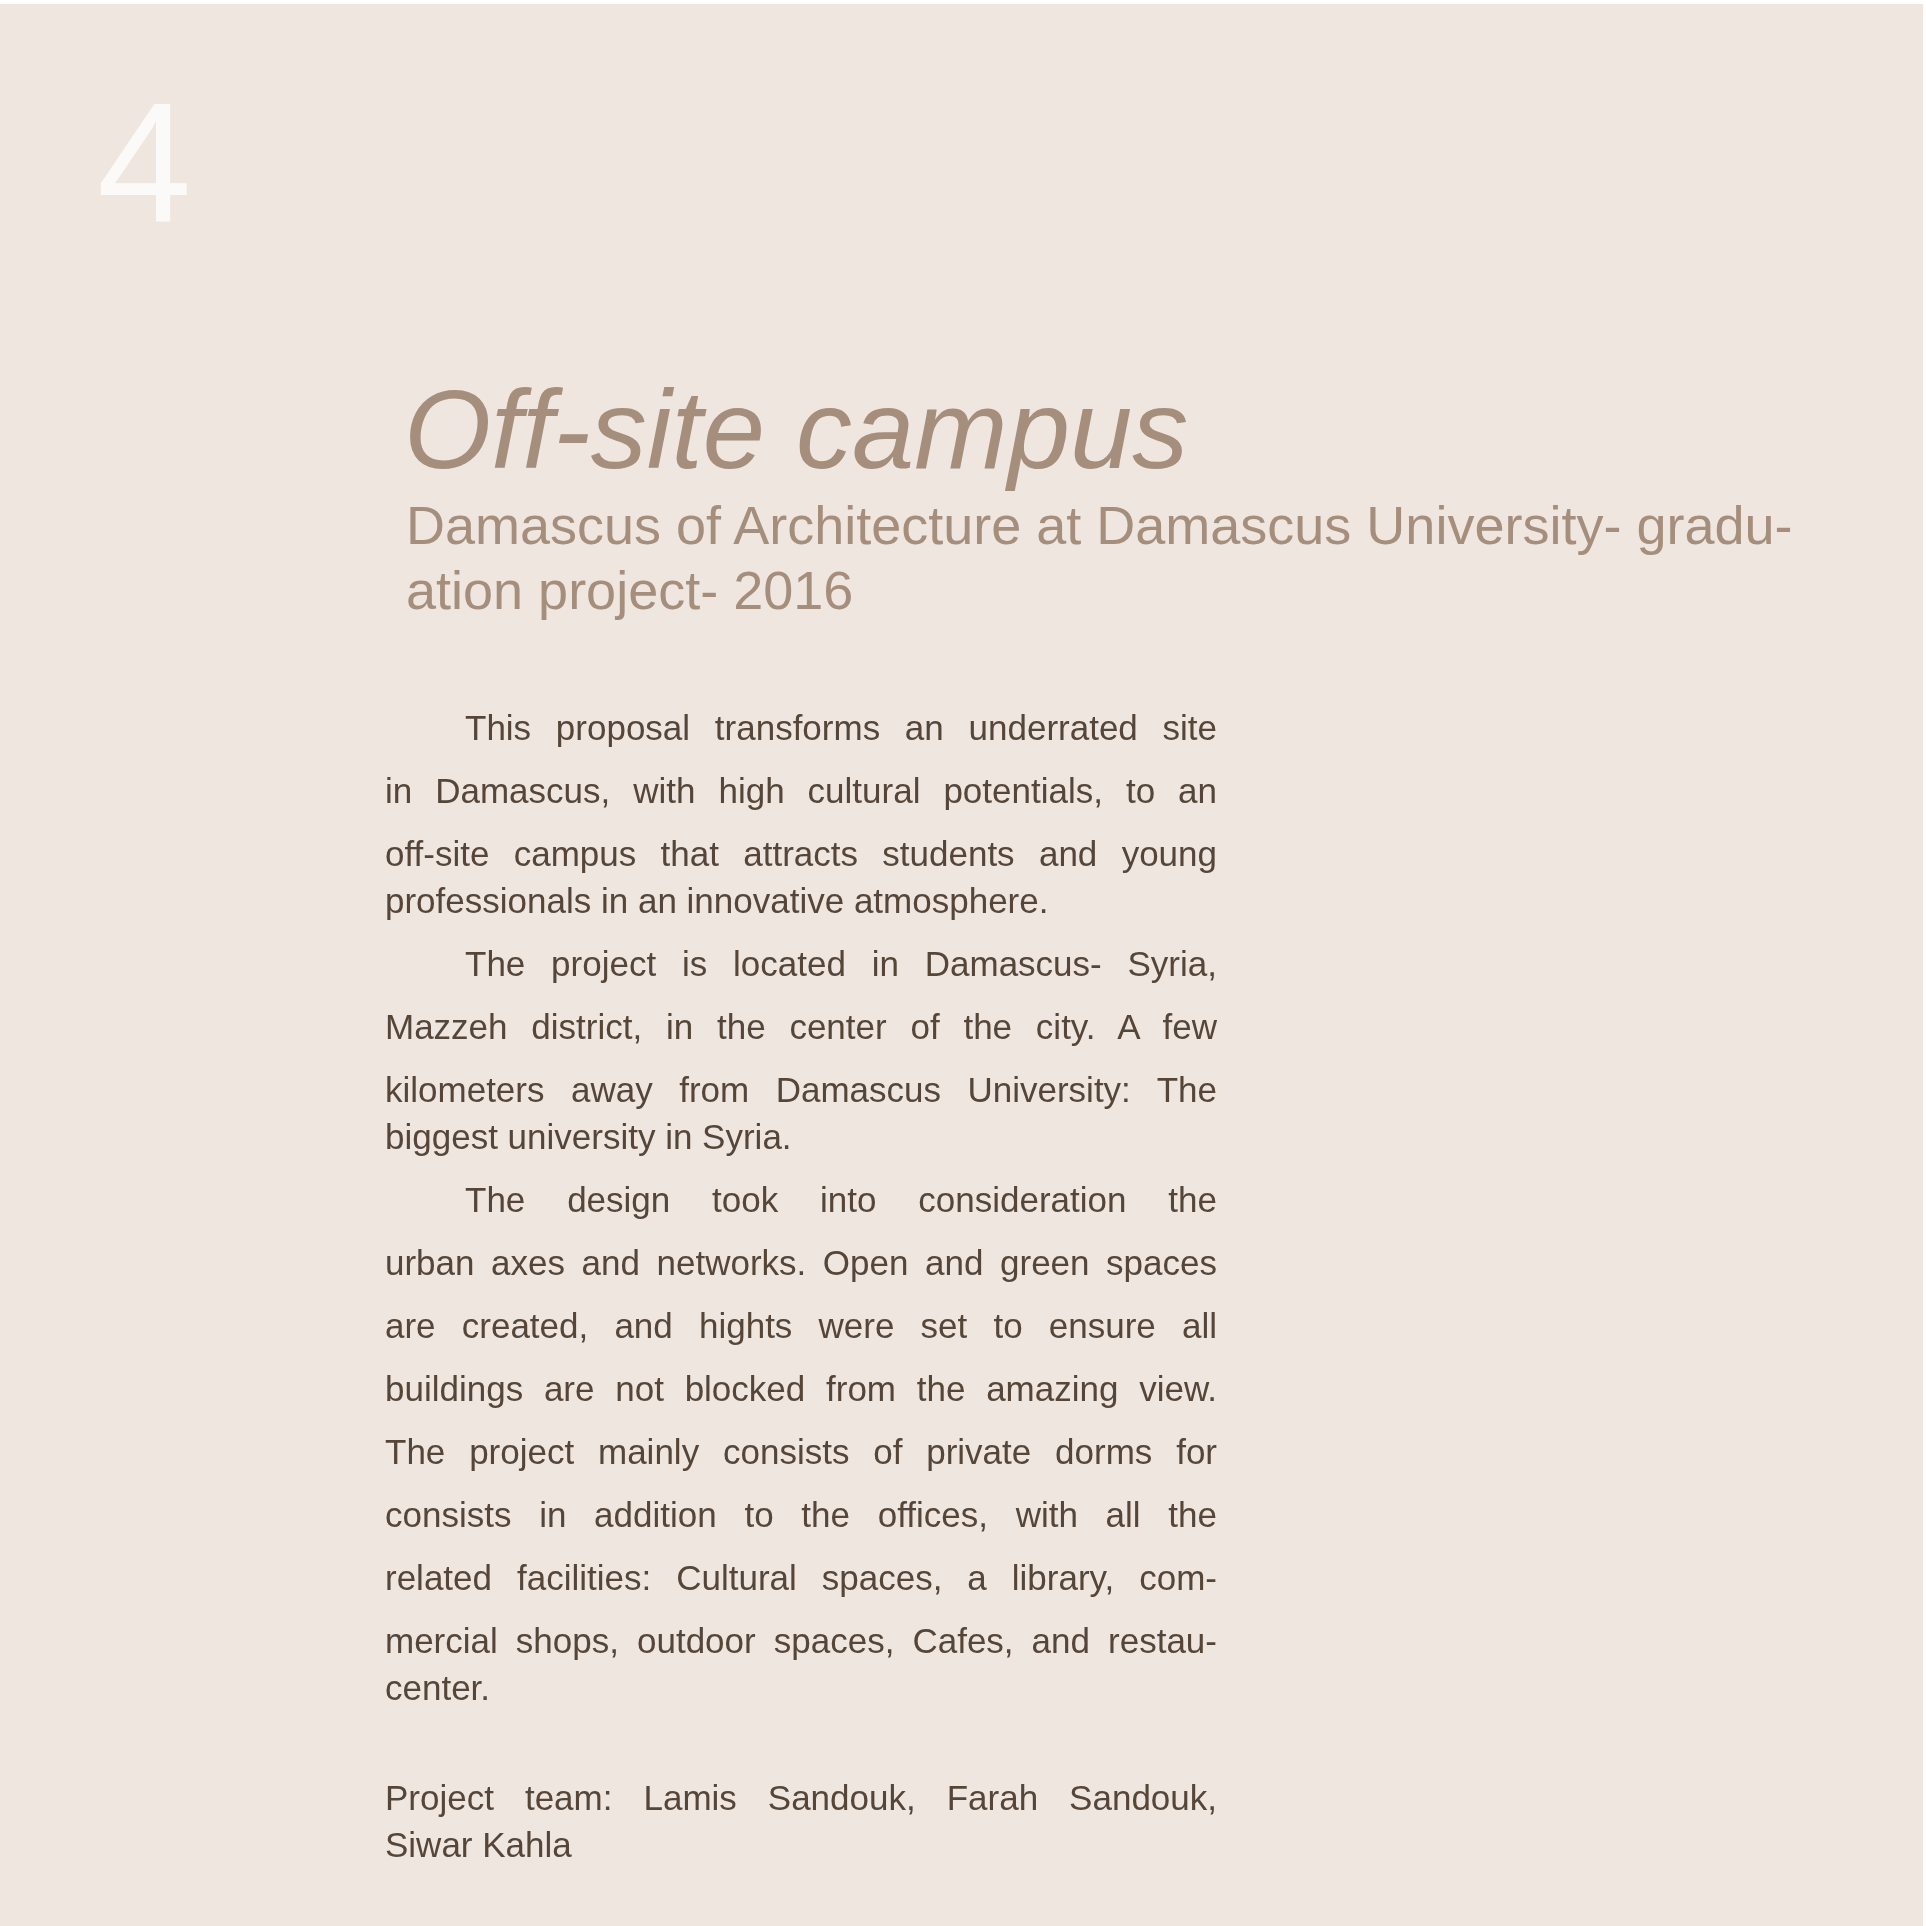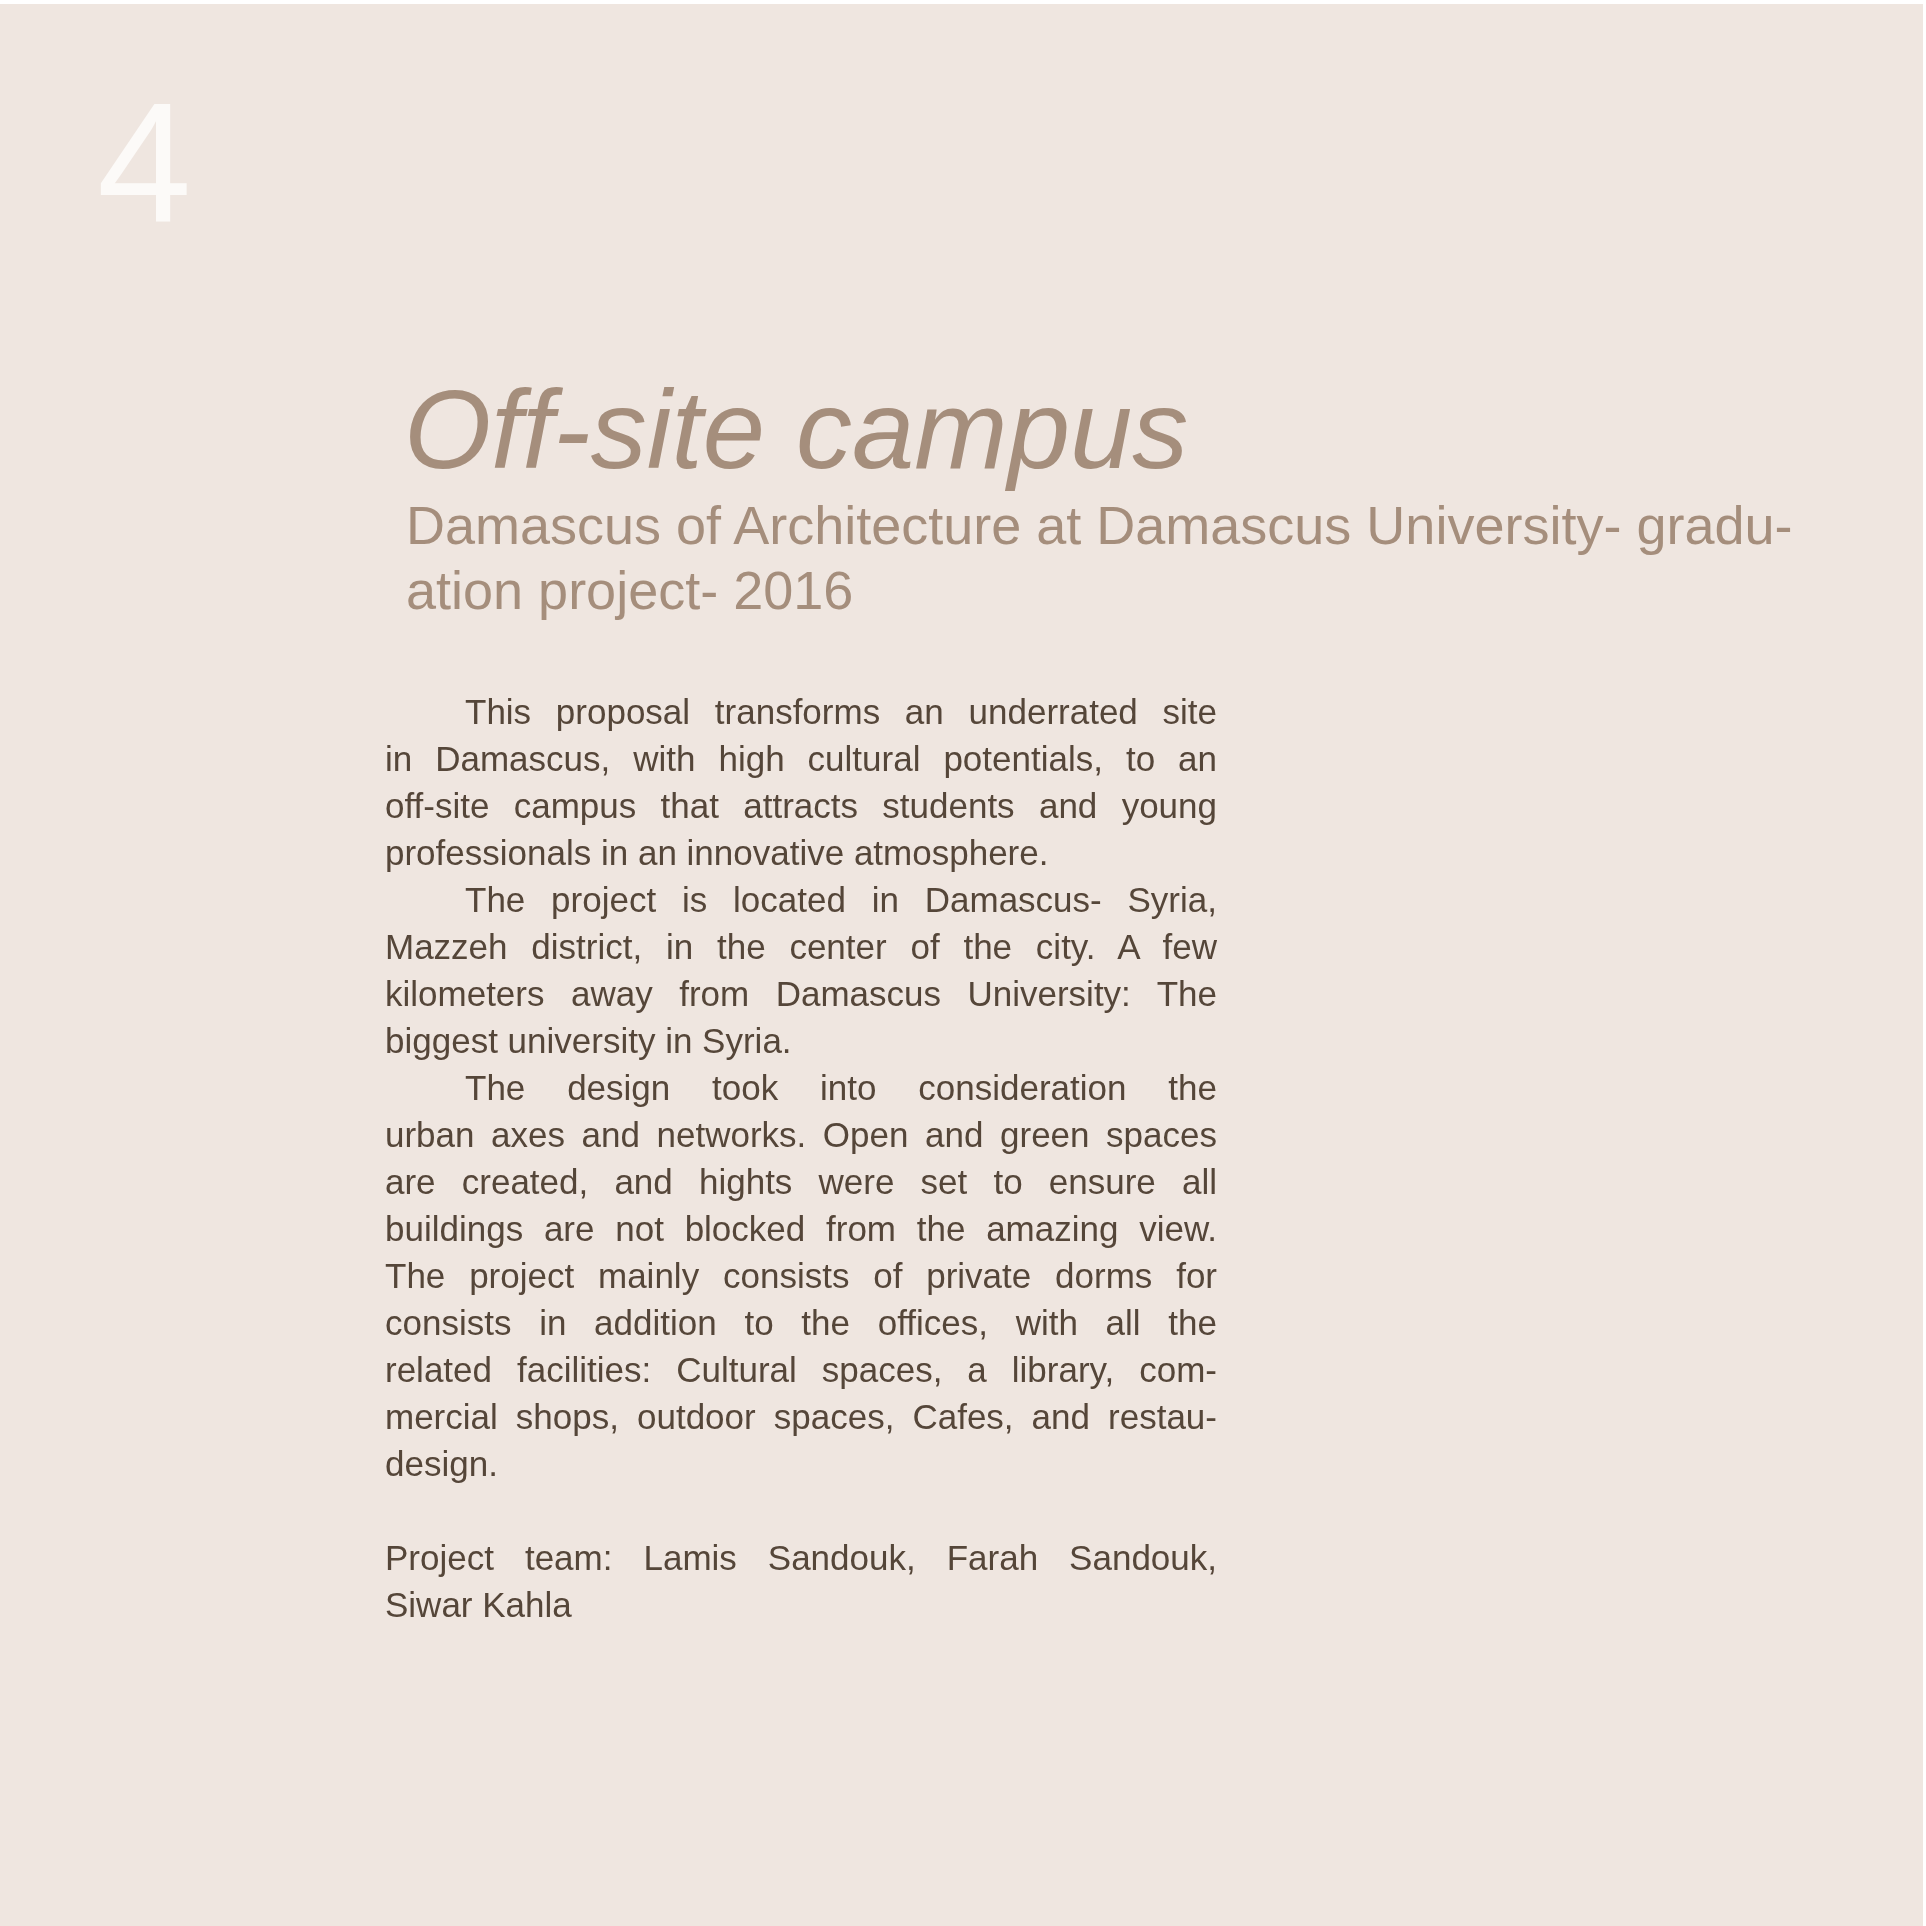--- a/index.html
+++ b/index.html
@@ -58,20 +58,21 @@
     font-size: 35px;
     line-height: 47px;
     font-weight: 300;
     color: #554639;
   }
   .line { white-space: nowrap; }
   .jl {
     white-space: normal;
     text-align: justify;
     text-align-last: justify;
+    margin-top: 16px;
   }
   .ind { padding-left: 80px; }
   .last { text-align: center; text-align-last: left; }
   .para-gap { height: 47px; }
 </style>
 </head>
 <body>
 
 <div class="page"></div>
 
@@ -102,21 +103,21 @@
 
   <div>
     <div class="line jl ind">The design took into consideration the</div>
     <div class="line jl">urban axes and networks. Open and green spaces</div>
     <div class="line jl">are created, and hights were set to ensure all</div>
     <div class="line jl">buildings are not blocked from the amazing view.</div>
     <div class="line jl">The project mainly consists of private dorms for</div>
     <div class="line jl">consists in addition to the offices, with all the</div>
     <div class="line jl">related facilities: Cultural spaces, a library, com-</div>
     <div class="line jl">mercial shops, outdoor spaces, Cafes, and restau-</div>
-    <div class="line last">design.</div>
+    <div class="line last">center.</div>
   </div>
 
   <div class="para-gap"></div>
 
   <div>
     <div class="line jl">Project team: Lamis Sandouk, Farah Sandouk,</div>
     <div class="line last">Siwar Kahla</div>
   </div>
 
 </div>

